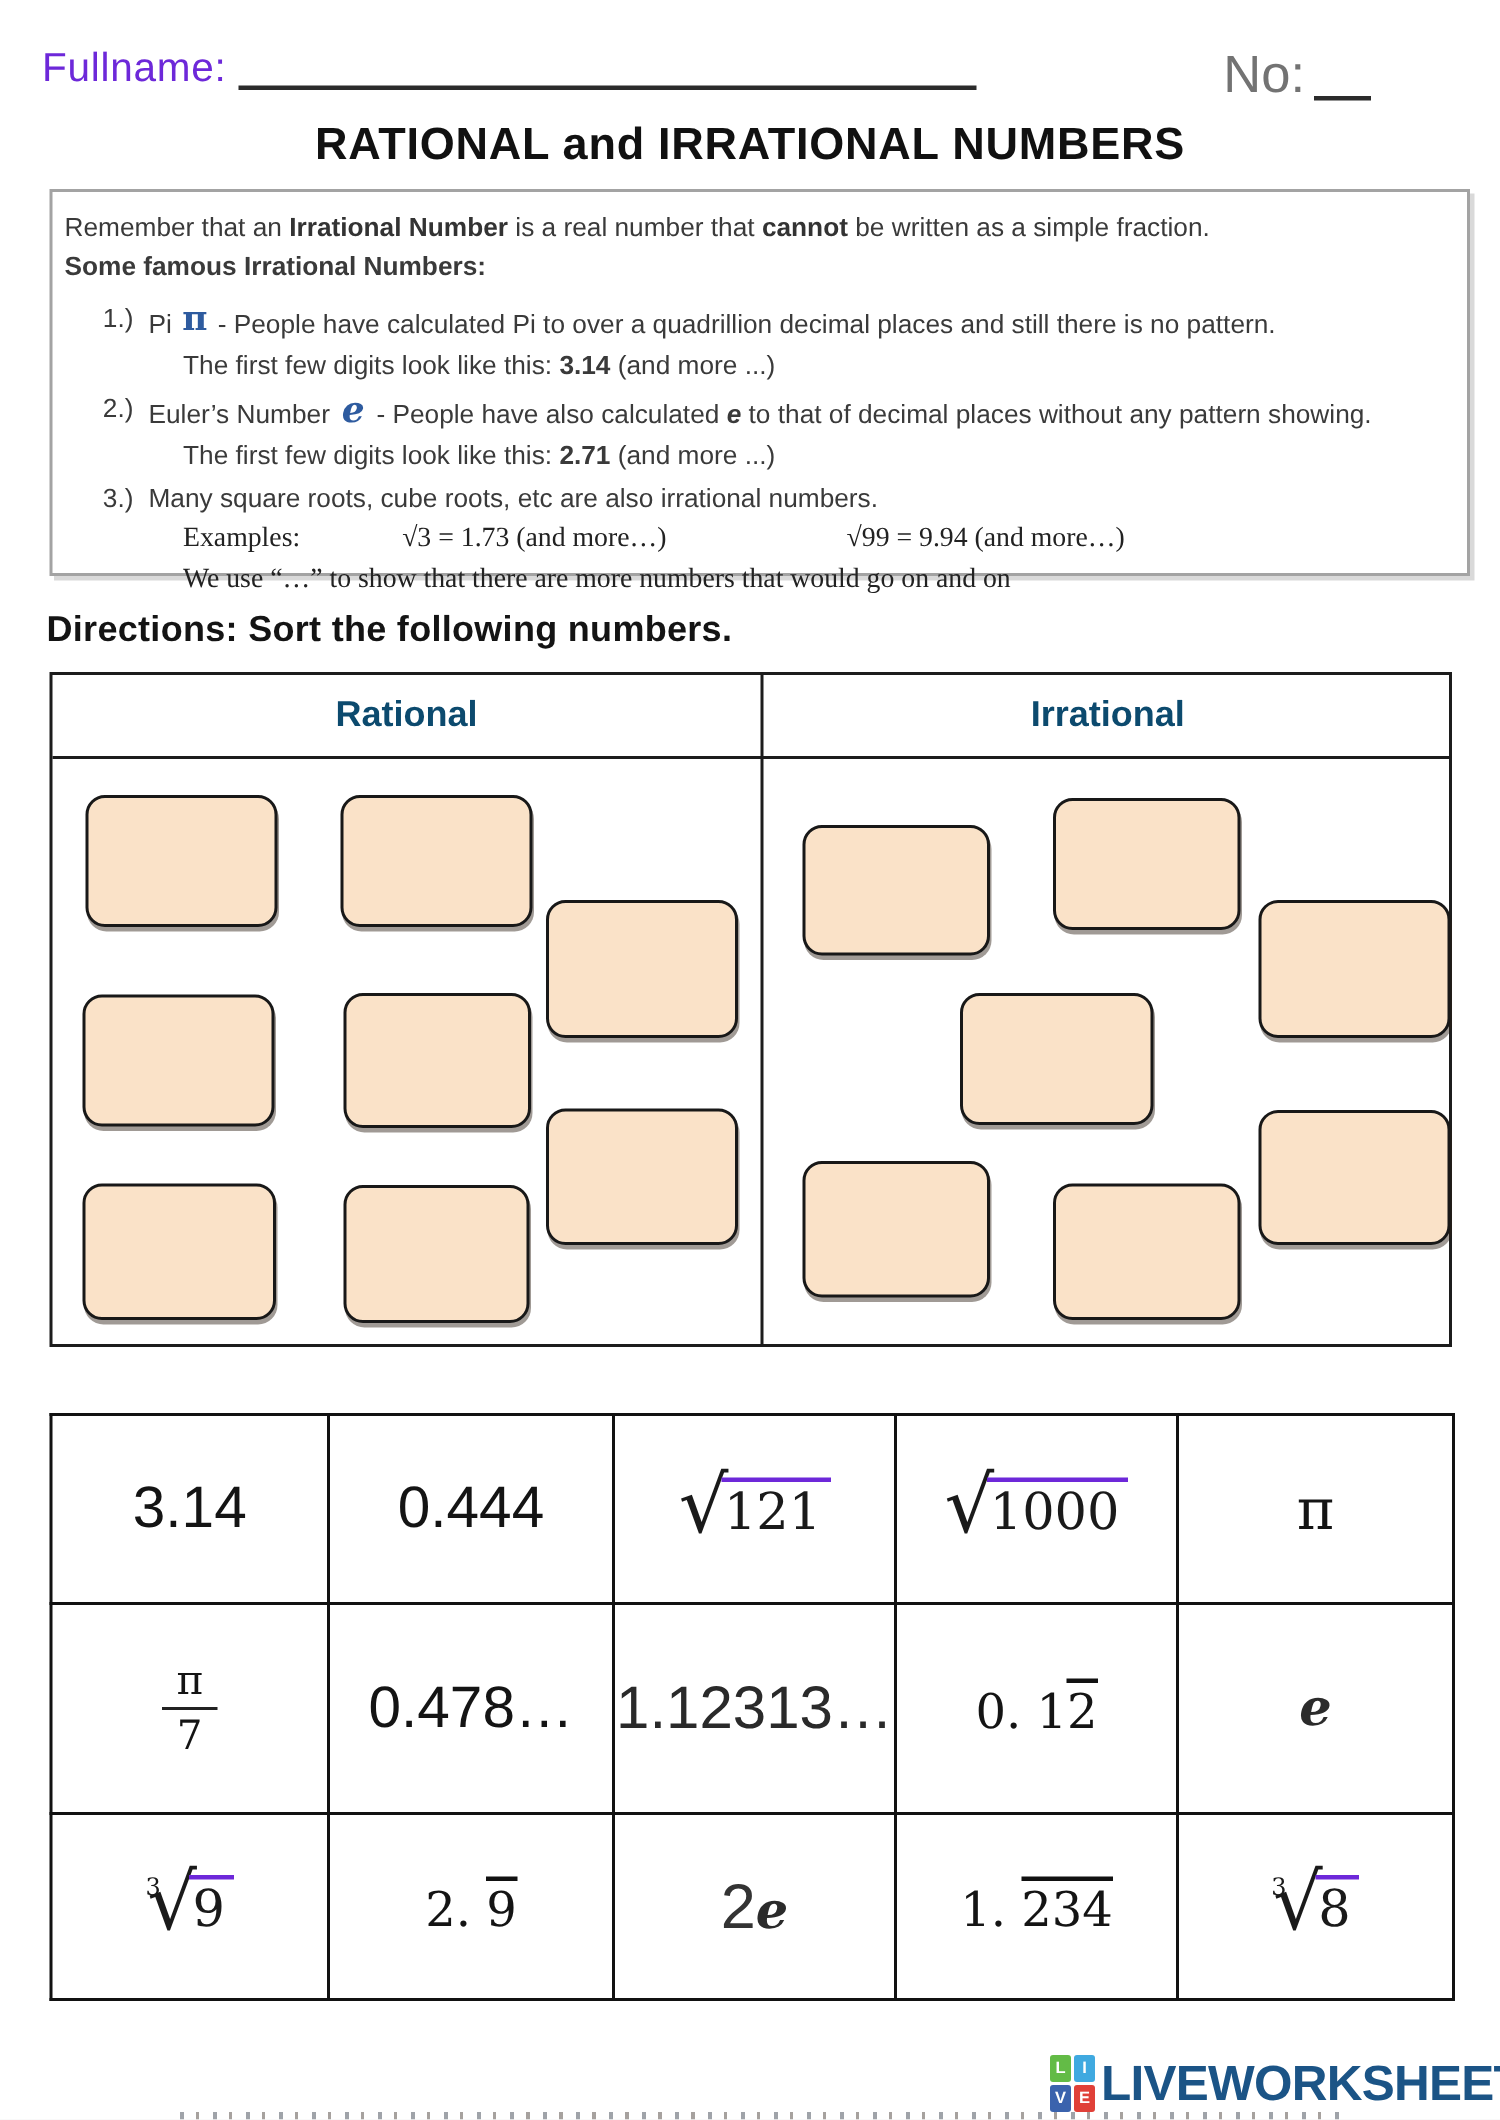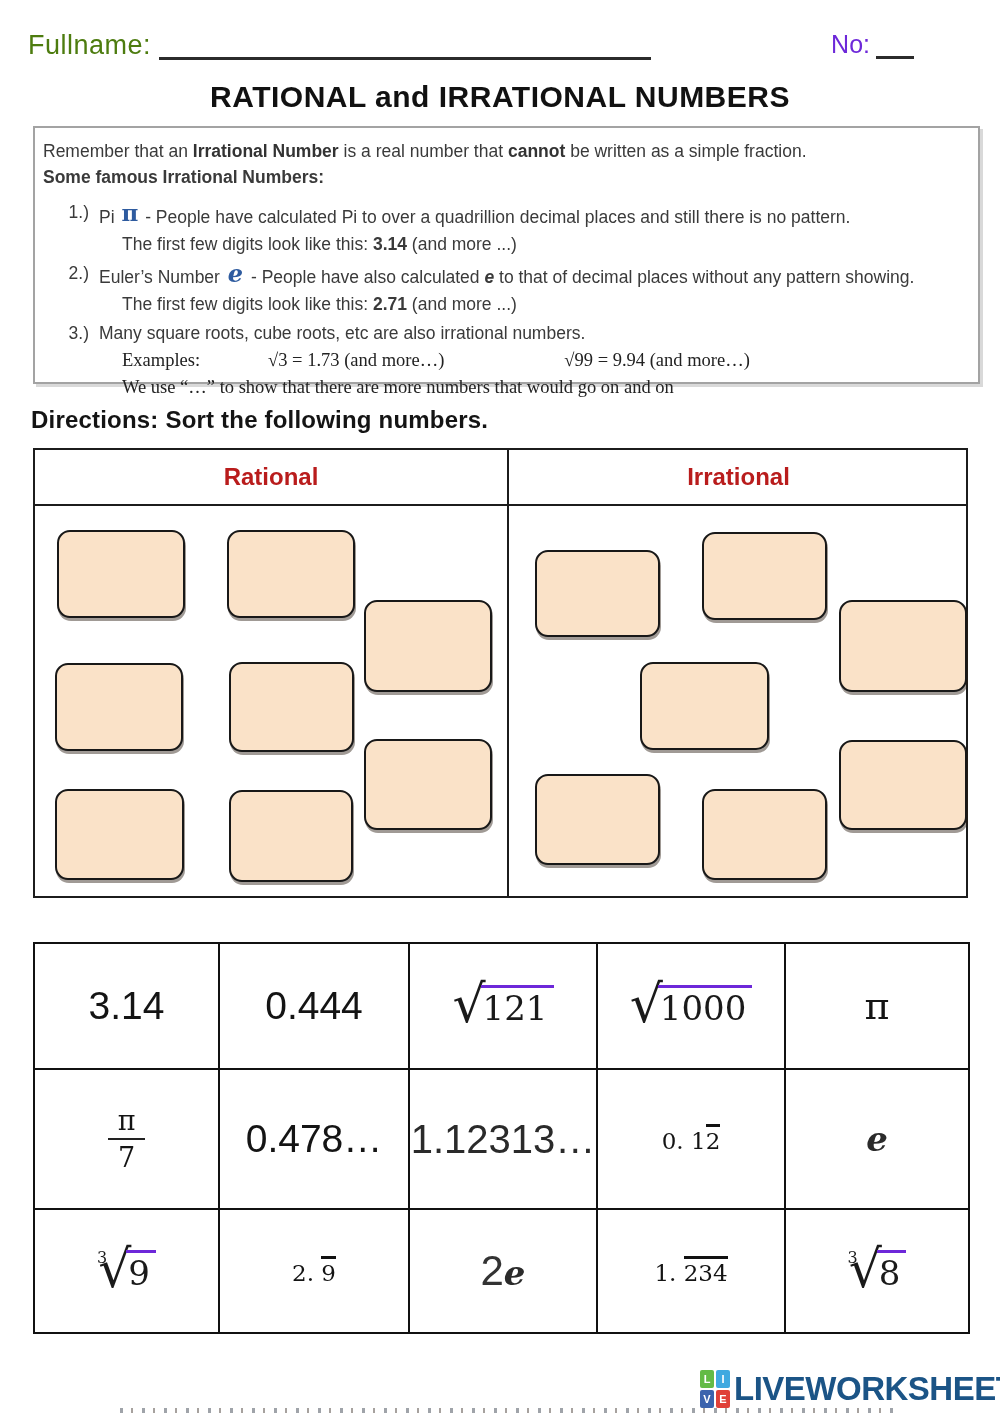--- a/index.html
+++ b/index.html
@@ -1,23 +1,23 @@
 <!DOCTYPE html>
 <html><head>
 <meta charset="utf-8">
 <style>
   * { margin:0; padding:0; box-sizing:border-box; }
   body { background:#e8e8e8; font-family:"Liberation Sans", sans-serif; }
   .page { width:1000px; height:1413px; background:#ffffff; position:relative; overflow:hidden; margin:0 auto; color:#1a1a1a; }
 
   
   .hdr-row { position:absolute; top:30px; left:28px; right:28px; height:40px; }
-  .fullname-label { font-size:27px; color:#4d7c0f; letter-spacing:0.5px; }
+  .fullname-label { font-size:27px; color:#6d28d9; letter-spacing:0.5px; }
   .name-blank { display:inline-block; width:492px; height:30px; border-bottom:3px solid #2b2b2b; margin-left:8px; vertical-align:-6px; }
-  .no-wrap { position:absolute; right:58px; top:0; font-size:25px; color:#6d28d9; }
+  .no-wrap { position:absolute; right:58px; top:0; font-size:35px; color:#737373; }
   .no-blank { display:inline-block; width:38px; height:28px; border-bottom:3px solid #2b2b2b; margin-left:6px; vertical-align:-6px; }
   .main-title { position:absolute; top:80px; left:0; width:100%; text-align:center; font-size:30px; font-weight:bold; letter-spacing:0.5px; color:#111; }
 
   
   .infobox { position:absolute; left:33px; top:126px; width:947px; height:258px; border:2px solid #a3a3a3; box-shadow:3px 3px 0 #d9d9d9; padding:10px 12px 0 8px; color:#3a3a3a; font-size:17.5px; }
   .il { line-height:26px; }
   .il b { color:#333; }
   .bold-line { font-weight:bold; }
   .num-item { display:flex; margin-top:4px; line-height:25px; }
   .marker { width:56px; text-align:right; padding-right:10px; flex:0 0 56px; }
@@ -29,34 +29,34 @@
   .ex-gap1 { display:inline-block; width:68px; }
   .ex-gap2 { display:inline-block; width:120px; }
   .item1-gap { margin-top:10px; }
 
   
   .directions { position:absolute; left:31px; top:406px; font-size:24px; font-weight:bold; color:#141414; letter-spacing:0.2px; }
 
   
   .sort-table { position:absolute; left:33px; top:448px; width:935px; height:450px; border:2.5px solid #1c1c1c; }
   .sort-header { position:absolute; top:0; left:0; width:100%; height:56px; border-bottom:2px solid #1c1c1c; }
-  .sort-col-label { position:absolute; top:0; height:56px; line-height:54px; text-align:center; font-size:24px; font-weight:bold; color:#b91c1c; }
+  .sort-col-label { position:absolute; top:0; height:56px; line-height:54px; text-align:center; font-size:24px; font-weight:bold; color:#0c4a6e; }
   .lbl-rational { left:0; width:472px; }
   .lbl-irrational { left:472px; width:463px; }
   .col-divider { position:absolute; top:0; bottom:0; left:472px; width:2px; background:#1c1c1c; }
   .slot { position:absolute; background:#fae2c8; border:2px solid #181818; border-radius:13px; box-shadow:1px 3px 0 rgba(45,32,20,0.45); }
 
   
   .num-table { position:absolute; left:33px; top:942px; border-collapse:collapse; table-layout:fixed; width:935px; }
   .num-table td { border:2.5px solid #111; text-align:center; vertical-align:middle; background:#fff; }
   .n-sans { font-family:"Liberation Sans", sans-serif; font-size:39px; color:#141414; }
   .n-sans-small { font-family:"Liberation Sans", sans-serif; font-size:40px; color:#2a2a2a; }
   .n-sans-thin { font-family:"Liberation Sans", sans-serif; font-size:42px; color:#333; }
   .n-pi { font-family:"DejaVu Serif", serif; font-size:38px; color:#141414; }
-  .n-serif { font-family:"DejaVu Serif", serif; font-size:23px; color:#141414; }
+  .n-serif { font-family:"DejaVu Serif", serif; font-size:32px; color:#141414; }
   .ovl { display:inline-block; border-top:3px solid #111; padding-top:1px; line-height:1.15; }
   .n-script { font-family:"DejaVu Serif", serif; font-style:italic; font-weight:bold; font-size:34px; color:#2b2b2b; }
   .sqrt { display:inline-flex; align-items:flex-start; }
   .rad { font-family:"DejaVu Serif", serif; font-size:52px; line-height:1.0; margin-top:-4px; }
   .radicand { font-family:"DejaVu Serif", serif; font-size:34px; border-top:3px solid #6d28d9; padding:2px 6px 0 2px; margin-left:-5px; margin-top:3px; line-height:1.1; }
   .ridx { font-family:"DejaVu Serif", serif; font-size:16px; position:relative; top:1px; margin-right:-9px; z-index:2; }
   .frac { display:inline-block; text-align:center; font-family:"DejaVu Serif", serif; color:#141414; }
   .fnum { display:block; font-size:27px; padding:0 10px 4px; border-bottom:2px solid #222; line-height:1; }
   .fden { display:block; font-size:27px; padding-top:4px; line-height:1; }
 

